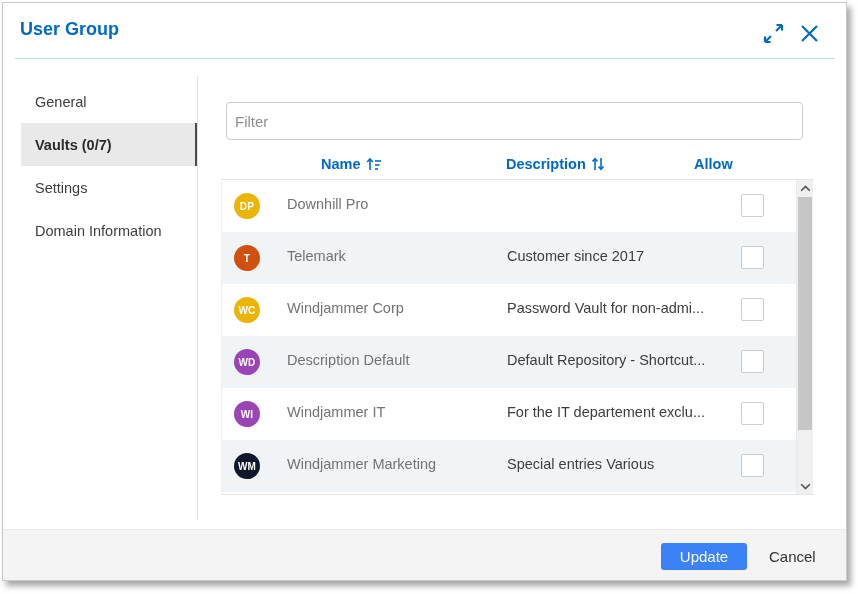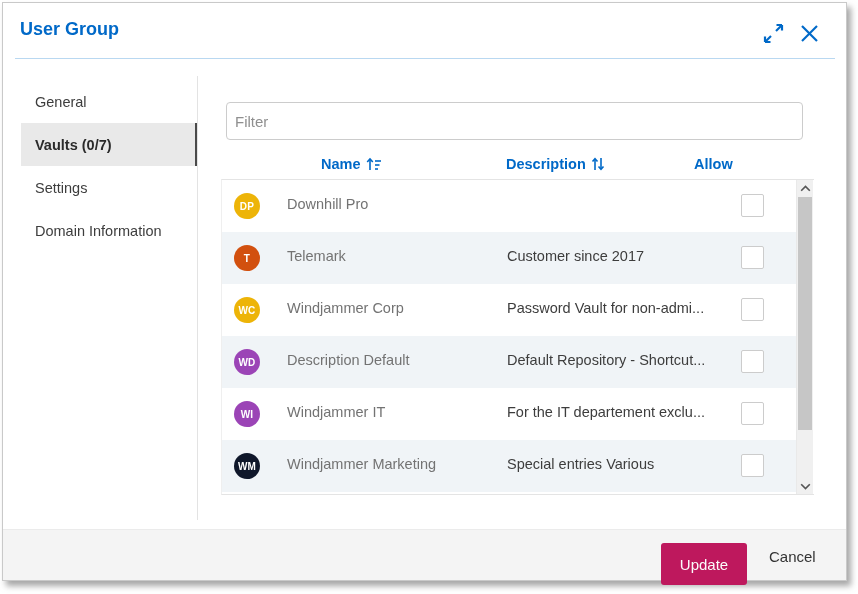--- a/index.html
+++ b/index.html
@@ -43,21 +43,21 @@
   .checkbox{position:absolute;left:519px;top:14px;width:23px;height:23px;box-sizing:border-box;
     border:1px solid #ccc;border-radius:2px;background:#fff;cursor:pointer;}
   
   .scrollbar{width:17px;background:#f0f0f0;position:relative;border-left:1px solid #e9e9e9;box-sizing:border-box;}
   .sb-btn{position:absolute;left:0;width:16px;height:16px;display:flex;align-items:center;justify-content:center;cursor:pointer;}
   .sb-up{top:0;}
   .sb-down{bottom:0;}
   .sb-thumb{position:absolute;left:1px;top:17px;width:14px;height:233px;background:#c6c6c6;cursor:grab;}
   
   .footer{position:absolute;left:0;right:0;bottom:0;height:50px;background:#f4f4f4;border-top:1px solid #ebebeb;}
-  .update-btn{position:absolute;left:658px;top:13px;width:86px;height:42px;background:#be185d;border:none;
+  .update-btn{position:absolute;left:658px;top:13px;width:86px;height:27px;background:#3b82f6;border:none;
     border-radius:3px;color:#fbfbfb;font-size:15px;cursor:pointer;font-family:"Liberation Sans","DejaVu Sans",sans-serif;}
   .cancel-btn{position:absolute;left:760px;top:13px;height:27px;background:none;border:none;font-size:15px;
     color:#333;cursor:pointer;font-family:"Liberation Sans","DejaVu Sans",sans-serif;}
 </style>
 </head>
 <body>
 
 <div class="dialog">
 
   <div class="dlg-title">User Group</div>

